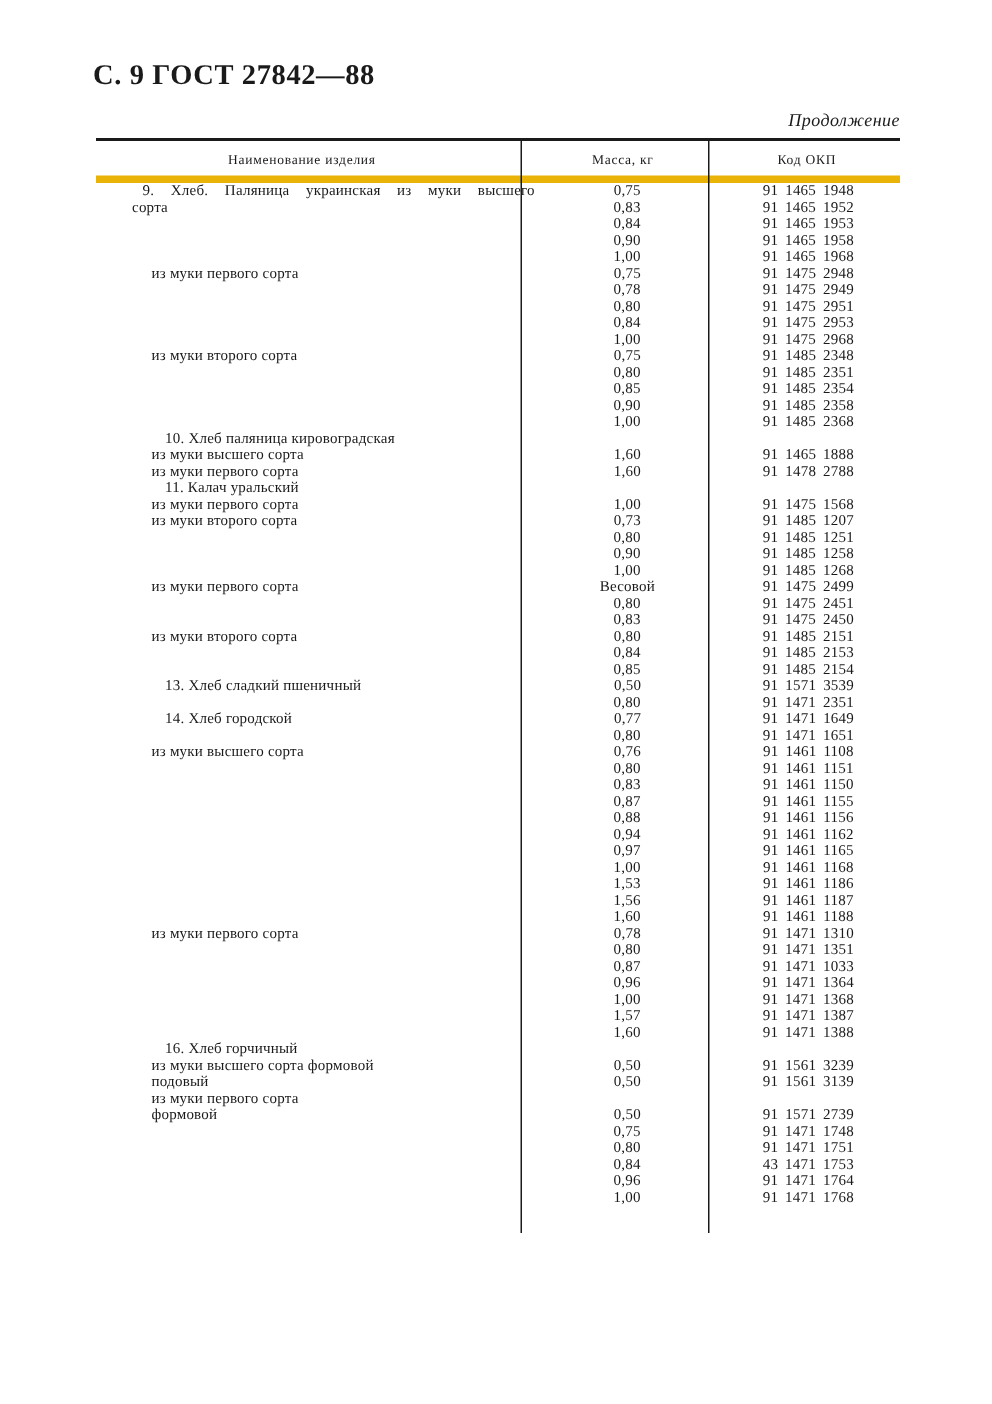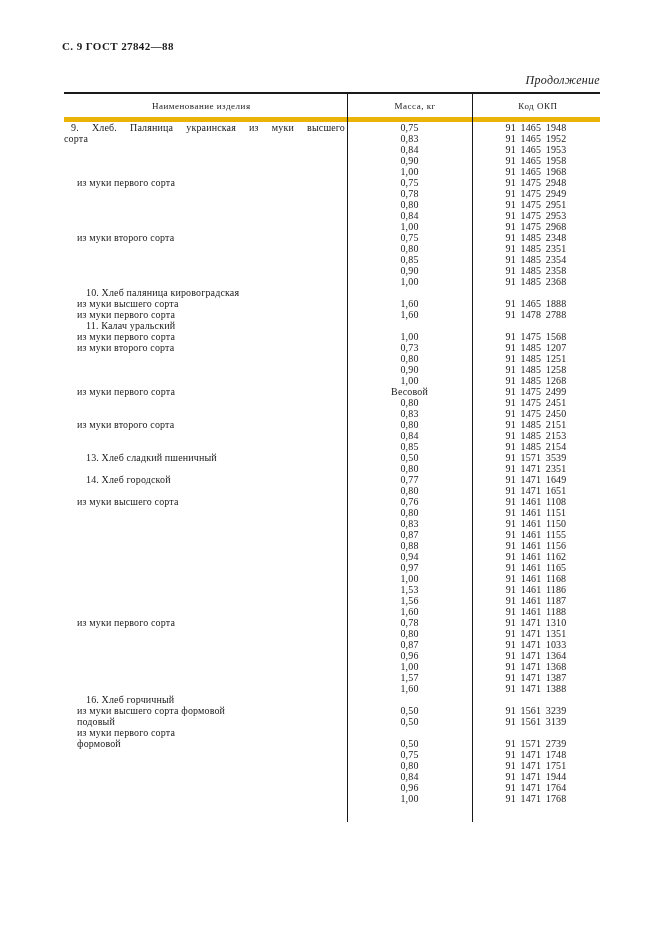--- a/index.html
+++ b/index.html
@@ -6,21 +6,21 @@
   body {
     width:661px; height:936px;
     background:#ffffff;
     position:relative;
     font-family:"Liberation Serif", serif;
     color:#1a1a1a;
     overflow:hidden;
   }
   .doc-ref {
     position:absolute; left:62px; top:40px;
-    font-weight:bold; font-size:11px; letter-spacing:0.4px;
+    font-weight:bold; font-size:19px; letter-spacing:0.4px;
     white-space:nowrap;
   }
   .continuation {
     position:absolute; right:61px; top:73px;
     font-style:italic; font-size:12px; letter-spacing:0.3px;
   }
   .gost-table {
     position:absolute; left:64px; top:92px; width:536px;
   }
   .thead {
@@ -35,21 +35,21 @@
   .th { text-align:center; }
   .th.c1 { width:283px; }
   .th.c2 { width:125px;margin-left:16px; }
   .th.c3 { width:128px; }
   .vline {
     position:absolute; top:0; width:1px; height:730px;
     background:#1a1a1a;
   }
   .vline.v1 { left:283px; }
   .vline.v2 { left:408px; }
-  .tbody { position:relative; }
+  .tbody { position:relative;margin-left:24px; }
   .row {
     display:flex;
     height:11px; line-height:11px;
     font-size:10px;
     letter-spacing:0.15px;
   }
   .cell { box-sizing:border-box; }
   .cell.name { width:283px; white-space:nowrap; overflow:hidden; }
   .cell.mass { width:125px; text-align:center; }
   .cell.code { width:128px; text-align:center; word-spacing:2px; }
@@ -369,21 +369,21 @@
         <div class="cell code">91 1471 1748</div>
       </div>
       <div class="row">
         <div class="cell name"></div>
         <div class="cell mass">0,80</div>
         <div class="cell code">91 1471 1751</div>
       </div>
       <div class="row">
         <div class="cell name"></div>
         <div class="cell mass">0,84</div>
-        <div class="cell code">91 1471 1944</div>
+        <div class="cell code">43 1471 1753</div>
       </div>
       <div class="row">
         <div class="cell name"></div>
         <div class="cell mass">0,96</div>
         <div class="cell code">91 1471 1764</div>
       </div>
       <div class="row">
         <div class="cell name"></div>
         <div class="cell mass">1,00</div>
         <div class="cell code">91 1471 1768</div>

